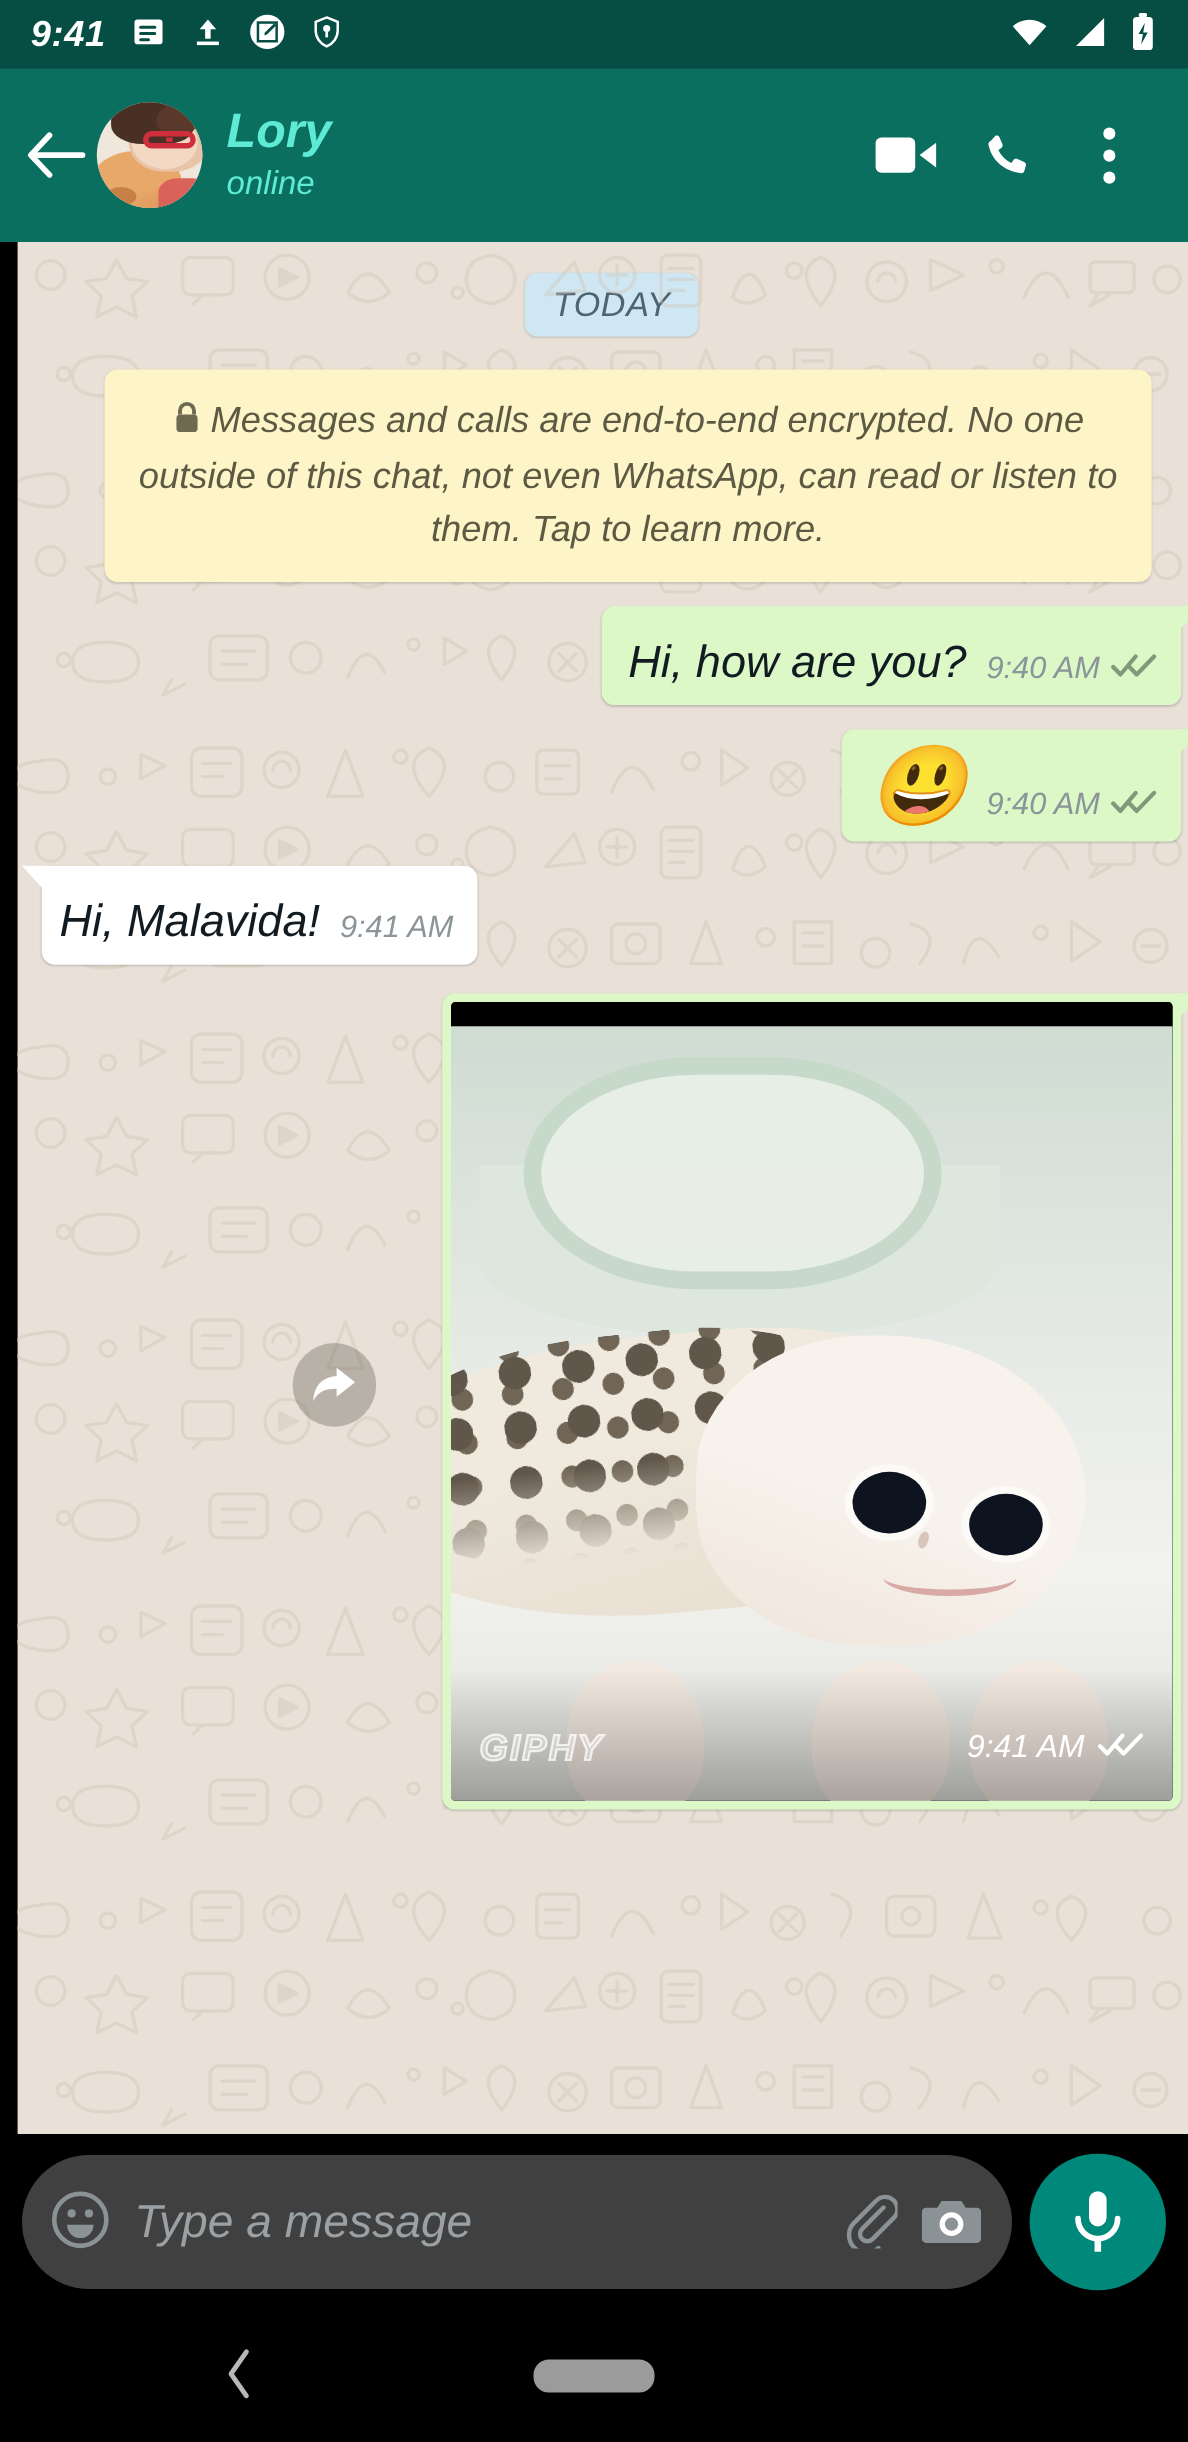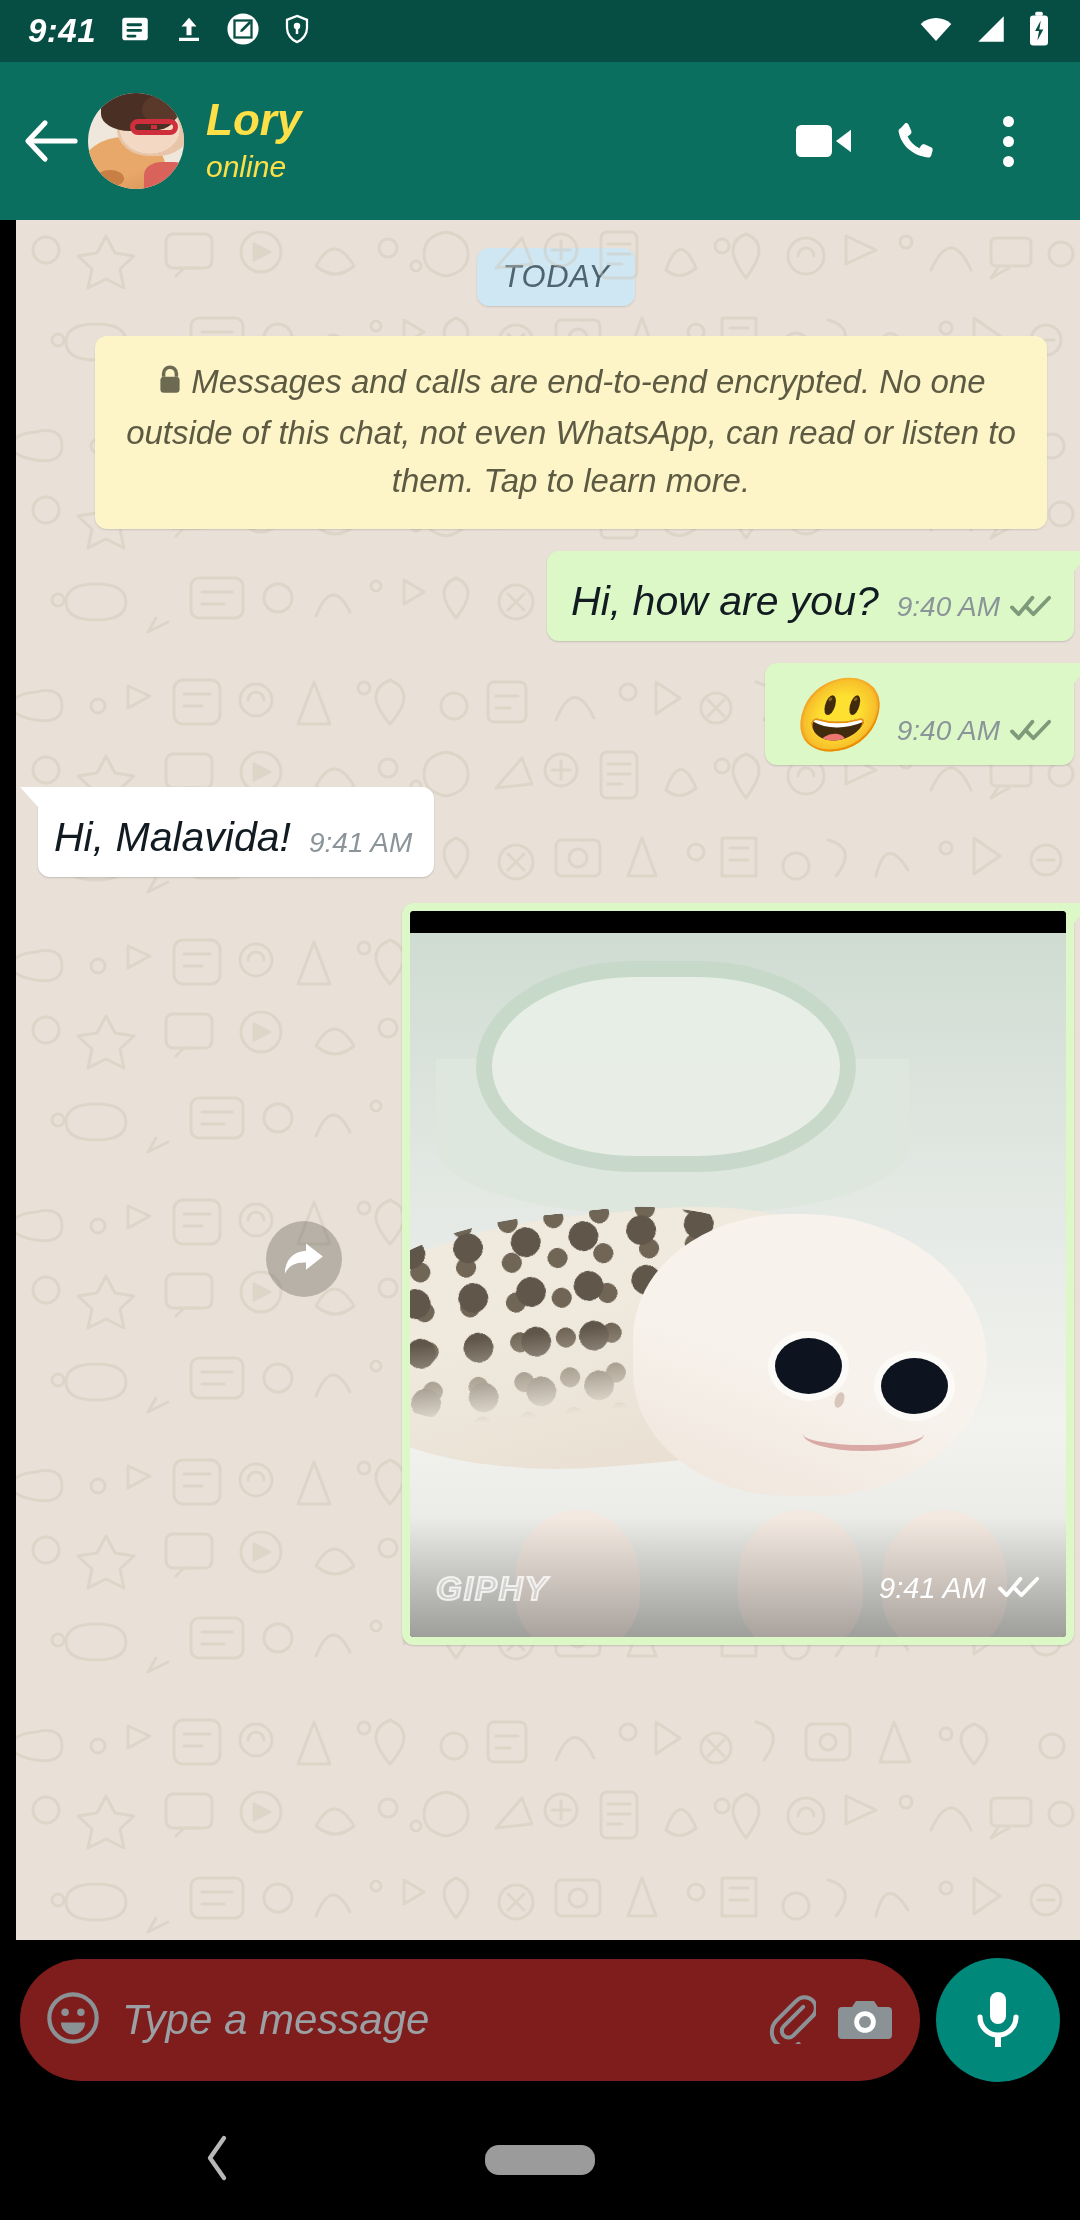--- a/index.html
+++ b/index.html
@@ -44,22 +44,22 @@
      border:5px solid #cf2e3c; border-radius:10px; }
   .av-glass:after { content:''; position:absolute; left:42%; top:22%; width:16%; height:52%; background:#cf2e3c; }
   .av-dog { position:absolute; left:-6%; bottom:-8%; width:86%; height:62%;
      background:linear-gradient(160deg,#e8a86a 0 60%, #d48f51 100%); border-radius:52% 48% 40% 50%; }
   .av-dognose { position:absolute; left:8%; bottom:2%; width:30%; height:18%;
      background:#c87f46; border-radius:50%; }
   .av-shirt { position:absolute; right:-4%; bottom:-6%; width:46%; height:34%;
      background:#d9635a; border-radius:40% 30% 0 0; }
 
   .title-wrap { margin-left:22px; display:flex; flex-direction:column; justify-content:center; flex:1 1 auto; min-width:0; }
-  .chat-name { color:#fde047; font-size:44px; font-weight:bold; line-height:1.08; }
-  .chat-status { color:#fde047; font-size:30px; line-height:1.25; margin-top:4px; }
+  .chat-name { color:#5eead4; font-size:44px; font-weight:bold; line-height:1.08; }
+  .chat-status { color:#5eead4; font-size:30px; line-height:1.25; margin-top:4px; }
   .bar-actions { display:flex; align-items:center; gap:0; flex:0 0 auto; }
   .bar-btn { width:92px; height:92px; display:flex; align-items:center; justify-content:center; }
   .kebab { display:flex; flex-direction:column; gap:9px; align-items:center; }
   .kebab i { width:11px; height:11px; border-radius:50%; background:#fff; display:block; }
 
   
   .chat {
     position:absolute; top:220px; left:16px; width:1080px; height:1720px;
     background-color:#e9e1d8;
     overflow:hidden;
@@ -179,21 +179,21 @@
     background:rgba(90,84,74,.34);
     display:flex; align-items:center; justify-content:center;
   }
 
   
   .inputbar {
     position:absolute; left:0; bottom:120px; width:1080px; height:160px;
     display:flex; align-items:center; padding:0 20px; gap:16px;
   }
   .composer {
-    flex:1 1 auto; height:122px; background:#7f1d1d; border-radius:62px;
+    flex:1 1 auto; height:122px; background:#404040; border-radius:62px;
     display:flex; align-items:center; padding:0 28px 0 26px; gap:22px;
     box-shadow:0 1px 3px rgba(0,0,0,.18);
   }
   .ph { flex:1 1 auto; font-size:42px; color:#9aa0a3; line-height:1; }
   .mic-btn {
     width:124px; height:124px; border-radius:50%; background:#00887a;
     display:flex; align-items:center; justify-content:center; flex:0 0 auto;
     box-shadow:0 2px 5px rgba(0,0,0,.26);
   }
 

